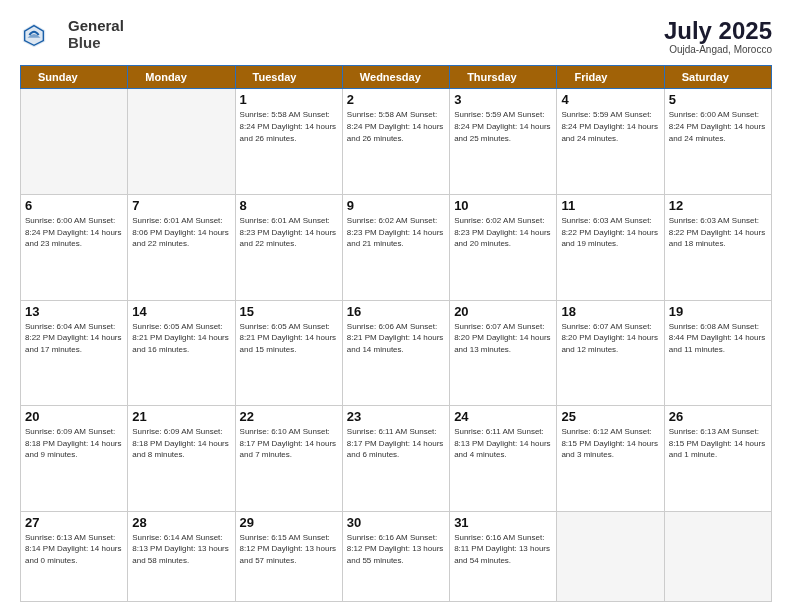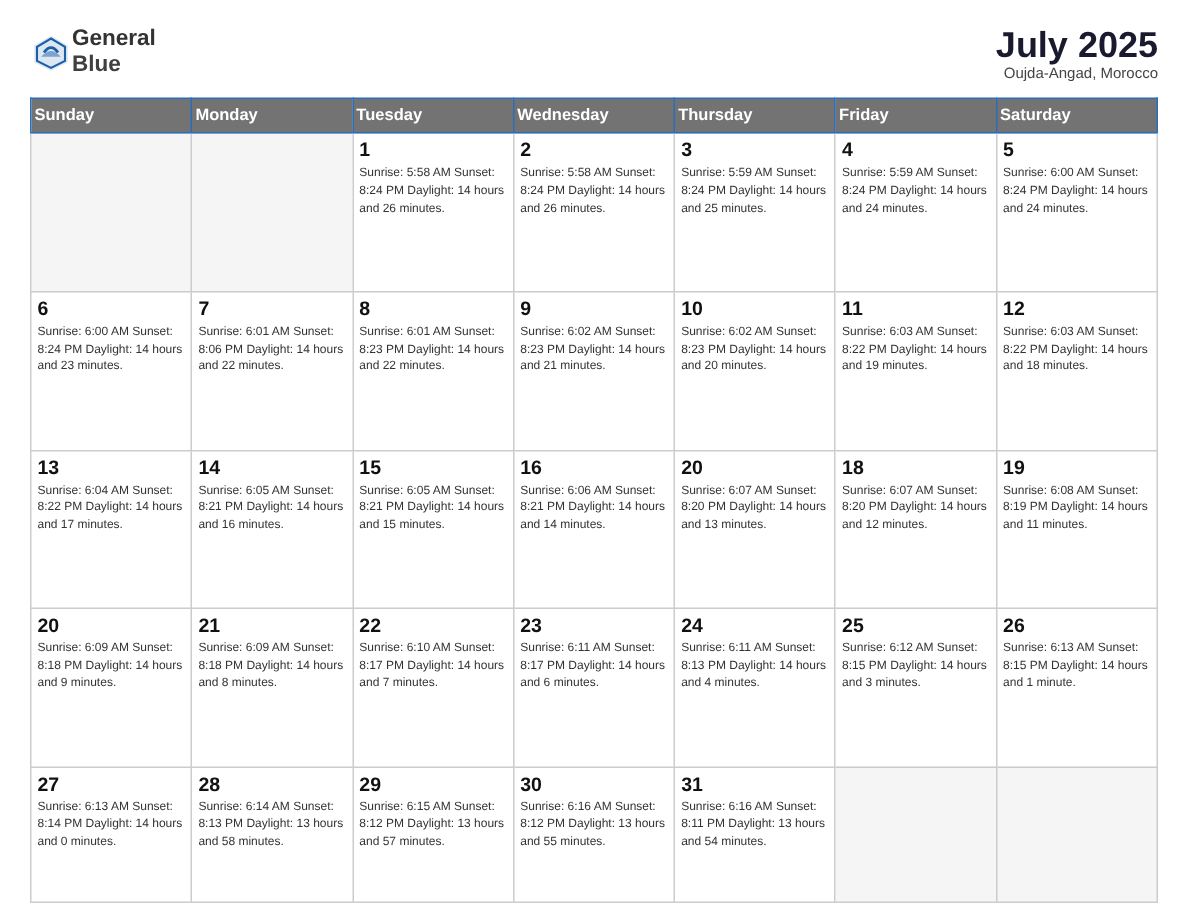--- a/index.html
+++ b/index.html
@@ -19,21 +19,21 @@
     }
     .header {
       display: flex;
       justify-content: space-between;
       align-items: flex-start;
       margin-bottom: 10px;
     }
     .logo {
       display: flex;
       align-items: center;
-      gap: 0;
+      gap: 20px;
     }
     .logo-text {
       display: flex;
       flex-direction: column;
       line-height: 1.1;
     }
     .logo-general {
       font-size: 15px;
       font-weight: bold;
       color: #333;
@@ -61,26 +61,26 @@
       color: #444;
     }
     .calendar {
       flex: 1;
       border: 1px solid #ccc;
       border-collapse: collapse;
       width: 100%;
       table-layout: fixed;
     }
     .calendar th {
-      background: #737373;
+      background: #a16207;
       color: #fff;
       font-size: 11px;
       font-weight: bold;
       text-align: left;
-      padding: 5px 2px;
+      padding: 5px 17px;
       border: 1px solid #2a6ebb;
     }
     .calendar td {
       border: 1px solid #ccc;
       vertical-align: top;
       padding: 3px 4px;
       font-size: 8.5px;
       color: #333;
       background: #fff;
       height: 82px;
@@ -269,21 +269,21 @@
           <td>
             <span class="day-num">18</span>
             <div class="day-info">Sunrise: 6:07 AM
 Sunset: 8:20 PM
 Daylight: 14 hours
 and 12 minutes.</div>
           </td>
           <td>
             <span class="day-num">19</span>
             <div class="day-info">Sunrise: 6:08 AM
-Sunset: 8:19 PM
+Sunset: 8:44 PM
 Daylight: 14 hours
 and 11 minutes.</div>
           </td>
         </tr>
         <tr>
           <td>
             <span class="day-num">20</span>
             <div class="day-info">Sunrise: 6:09 AM
 Sunset: 8:18 PM
 Daylight: 14 hours

